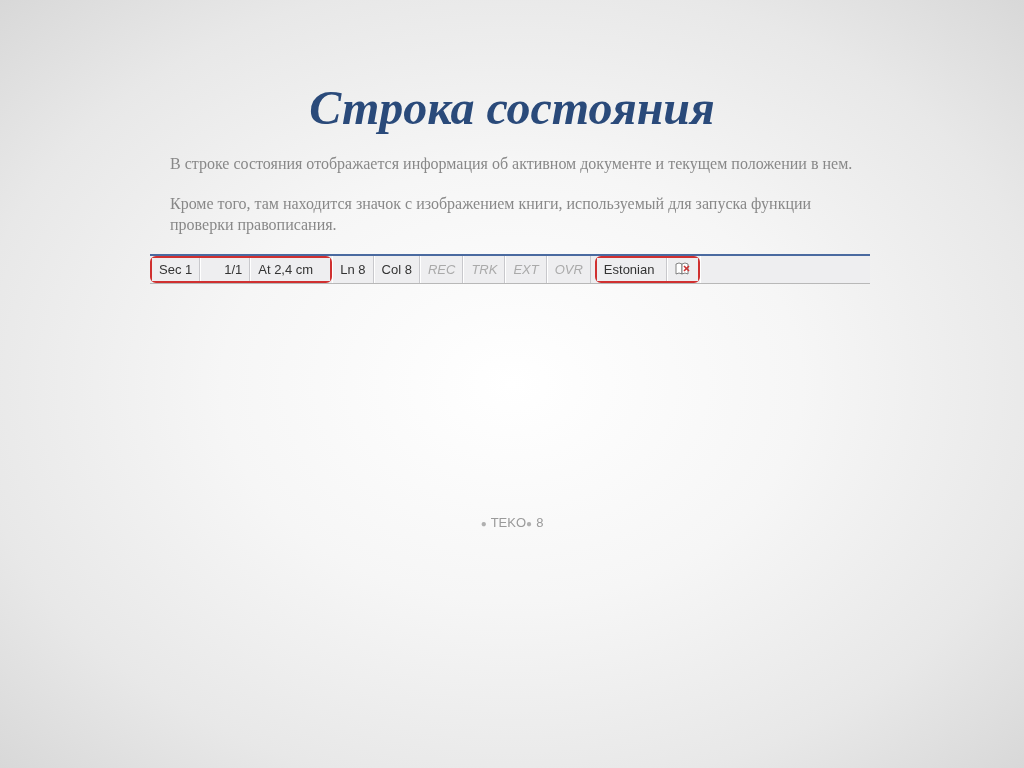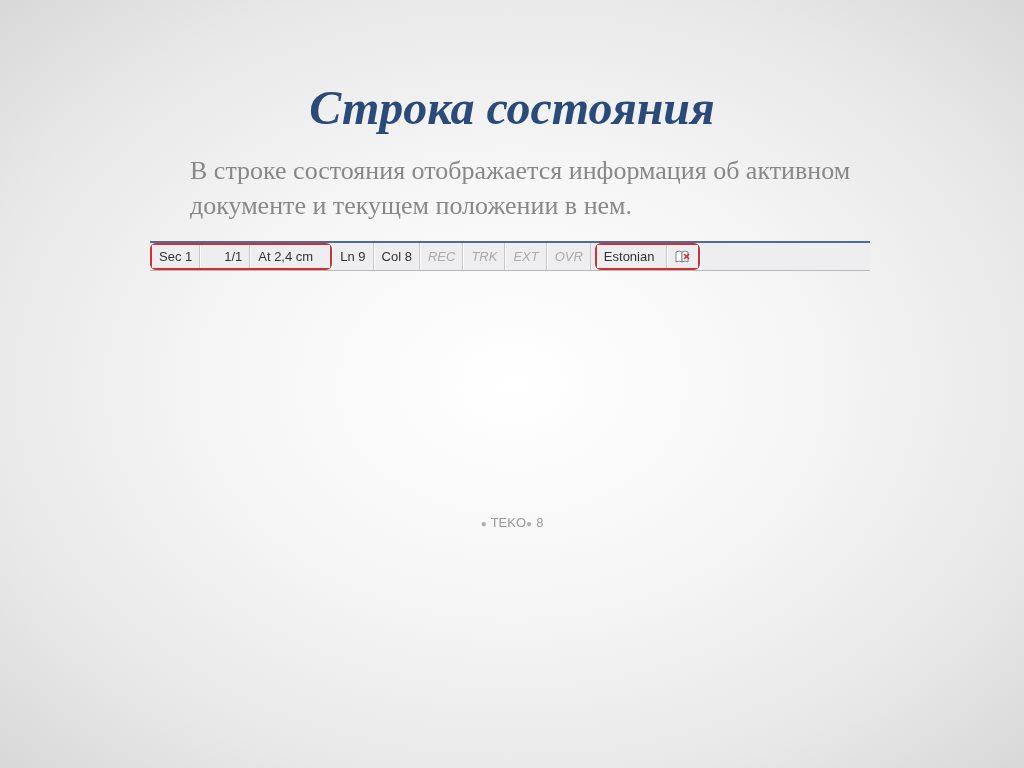--- a/index.html
+++ b/index.html
@@ -18,26 +18,25 @@
   .title {
     font-style: italic;
     font-weight: bold;
     font-size: 48px;
     color: #2a4a7a;
     text-align: center;
     margin-bottom: 18px;
     font-family: Georgia, 'Times New Roman', serif;
   }
   .body-text {
-    font-size: 26px;
+    font-size: 16px;
     line-height: 1.35;
     color: #888888;
     font-family: Georgia, 'Times New Roman', serif;
     margin-bottom: 18px;
-    margin-left: 20px;
   }
   .statusbar-figure {
     margin-top: 10px;
     margin-left: -20px;
     width: 720px;
     display: flex;
     align-items: stretch;
     background: #eeeef0;
     border-top: 2px solid #4a6aa0;
     border-bottom: 1px solid #b8b8b8;
@@ -86,28 +85,29 @@
   .footer .bullet { color: #b0b0b0; margin-right: 4px; font-size: 10px; }
 </style>
 </head>
 <body>
 
 <div class="slide">
 
   <h1 class="title">Строка состояния</h1>
 
   <p class="body-text">В строке состояния отображается информация об активном документе и текущем положении в нем.</p>
+  <p class="body-text">Кроме того, там находится значок с изображением книги, используемый для запуска функции проверки правописания.</p>
 
   <div class="statusbar-figure">
     <div class="highlight-box">
       <div class="sb-cell">Sec 1</div>
       <div class="sb-cell" style="min-width:50px;justify-content:flex-end">1/1</div>
       <div class="sb-cell" style="min-width:80px">At 2,4 cm</div>
     </div>
-    <div class="sb-cell">Ln 9</div>
+    <div class="sb-cell">Ln 8</div>
     <div class="sb-cell">Col 8</div>
     <div class="sb-cell gray">REC</div>
     <div class="sb-cell gray">TRK</div>
     <div class="sb-cell gray">EXT</div>
     <div class="sb-cell gray">OVR</div>
     <div class="highlight-box" style="margin-left:4px">
       <div class="sb-cell" style="min-width:70px">Estonian</div>
       <div class="sb-cell">
         <span class="book-icon">
           <svg width="16" height="14" viewBox="0 0 16 14">

